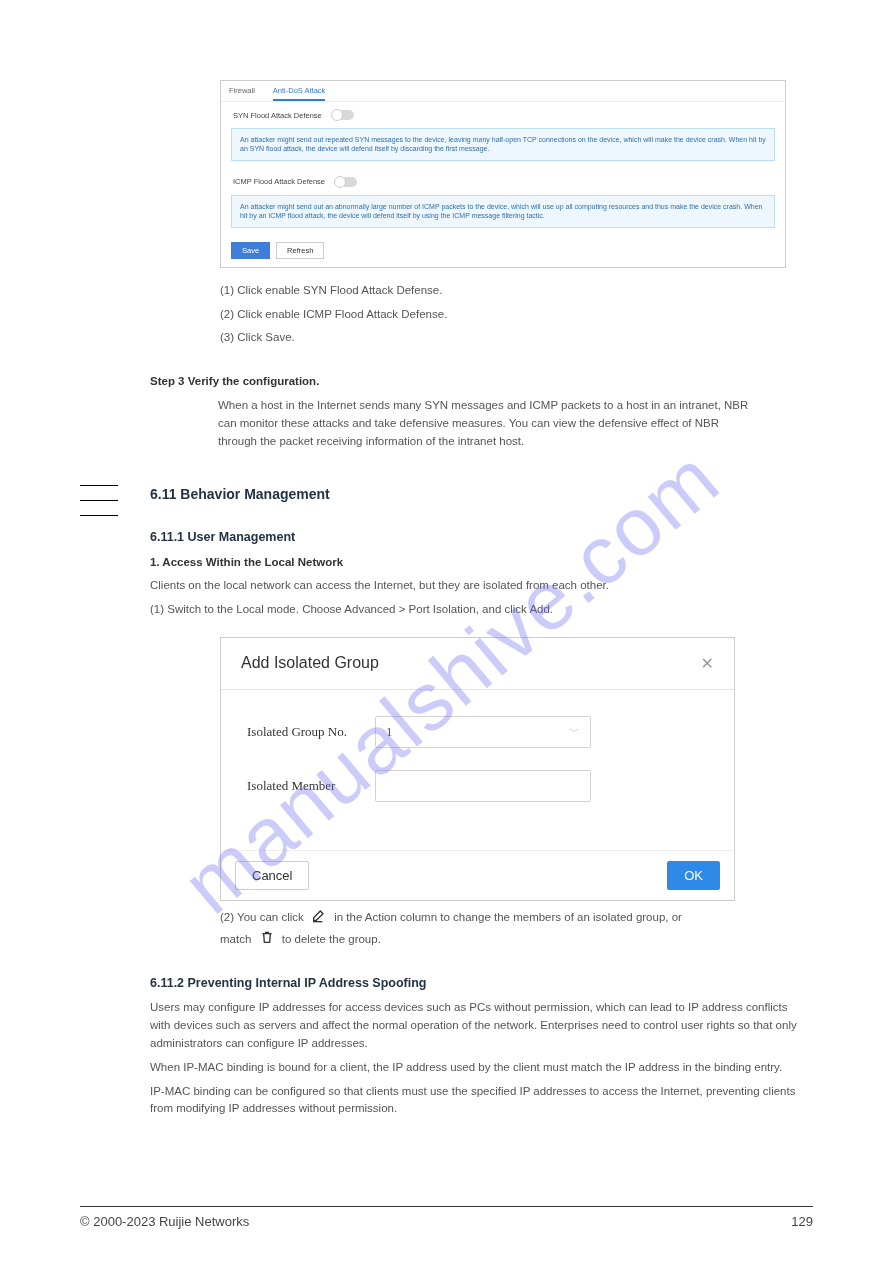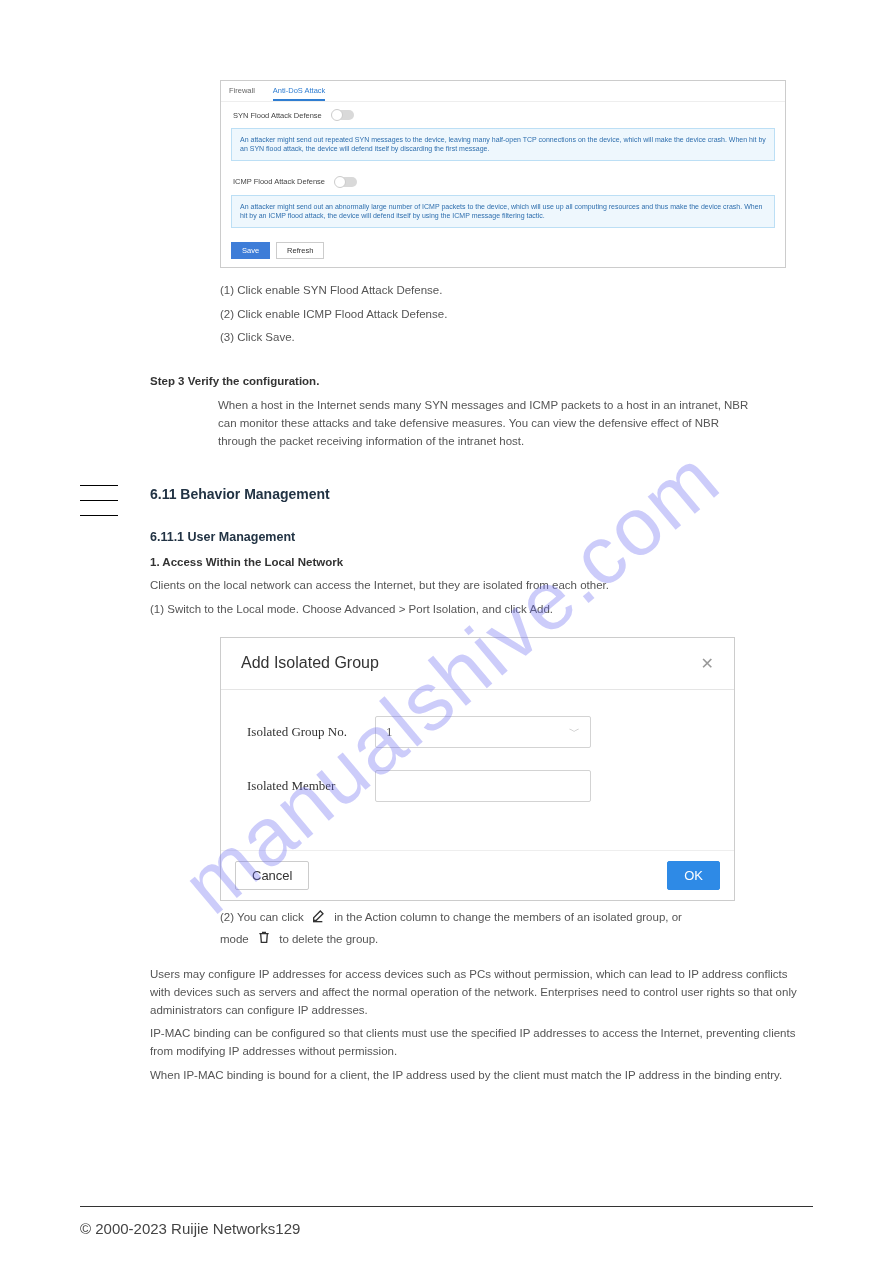--- a/index.html
+++ b/index.html
@@ -210,25 +210,26 @@
   }
   .footer-line {
     position: absolute;
     bottom: 56px;
     left: 80px;
     right: 80px;
     border-top: 1px solid #333;
   }
   .footer-text {
     position: absolute;
-    bottom: 26px;
+    bottom: 34px;
     left: 80px;
     right: 80px;
     display: flex;
-    font-size: 15px;
+    justify-content: space-between;
+    font-size: 13px;
     color: #444;
   }
 </style>
 </head>
 <body>
 
 <div class="page-wrap">
 
   <div class="watermark">manualshive.com</div>
 
@@ -307,34 +308,35 @@
       <span>(2) You can click</span>
       <span class="inline-icon-svg">
         <svg width="16" height="16" viewBox="0 0 24 24">
             <path fill="none" stroke="#333" stroke-width="2" d="M4 20h4l10-10-4-4L4 16v4zM14 6l4 4"></path>
             <path stroke="#333" stroke-width="2" d="M3 22h14"></path>
           </svg>
       </span>
       <span>in the Action column to change the members of an isolated group, or</span>
     </div>
     <div>
-      <span>mode</span>
+      <span>match</span>
       <span class="inline-icon-svg">
         <svg width="16" height="16" viewBox="0 0 24 24">
             <path fill="none" stroke="#333" stroke-width="2" d="M5 7h14M10 7V5h4v2M7 7l1 13h8l1-13"></path>
           </svg>
       </span>
       <span>to delete the group.</span>
     </div>
   </div>
 
   <div class="body-text" style="margin-left:70px; width:660px;">
+    <div class="h3">6.11.2  Preventing Internal IP Address Spoofing</div>
     <p>Users may configure IP addresses for access devices such as PCs without permission, which can lead to IP address conflicts with devices such as servers and affect the normal operation of the network. Enterprises need to control user rights so that only administrators can configure IP addresses.</p>
+    <p>When IP-MAC binding is bound for a client, the IP address used by the client must match the IP address in the binding entry.</p>
     <p>IP-MAC binding can be configured so that clients must use the specified IP addresses to access the Internet, preventing clients from modifying IP addresses without permission.</p>
-    <p>When IP-MAC binding is bound for a client, the IP address used by the client must match the IP address in the binding entry.</p>
   </div>
 
   <div class="footer-line"></div>
   <div class="footer-text">
     <span>© 2000-2023 Ruijie Networks</span>
     <span>129</span>
   </div>
 
 </div>
 

